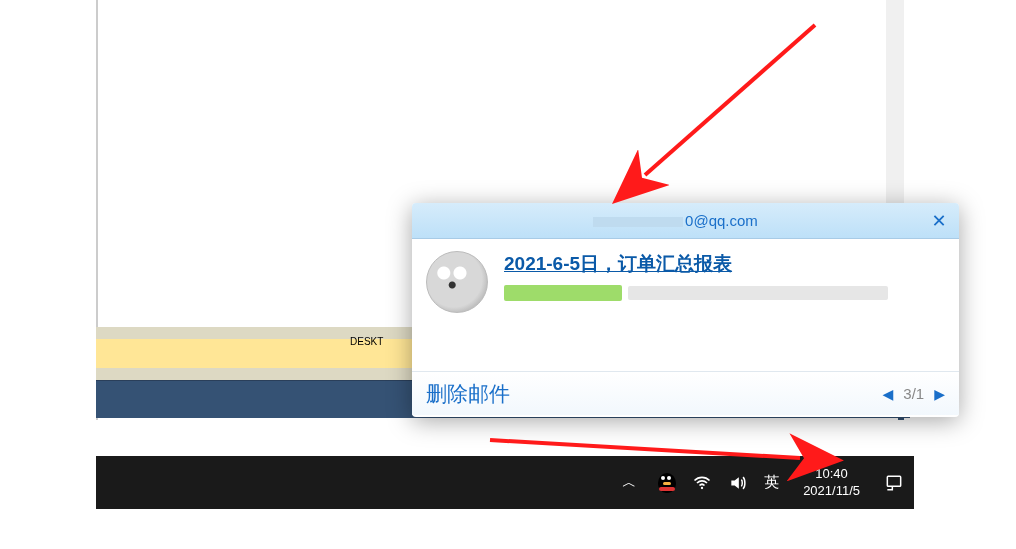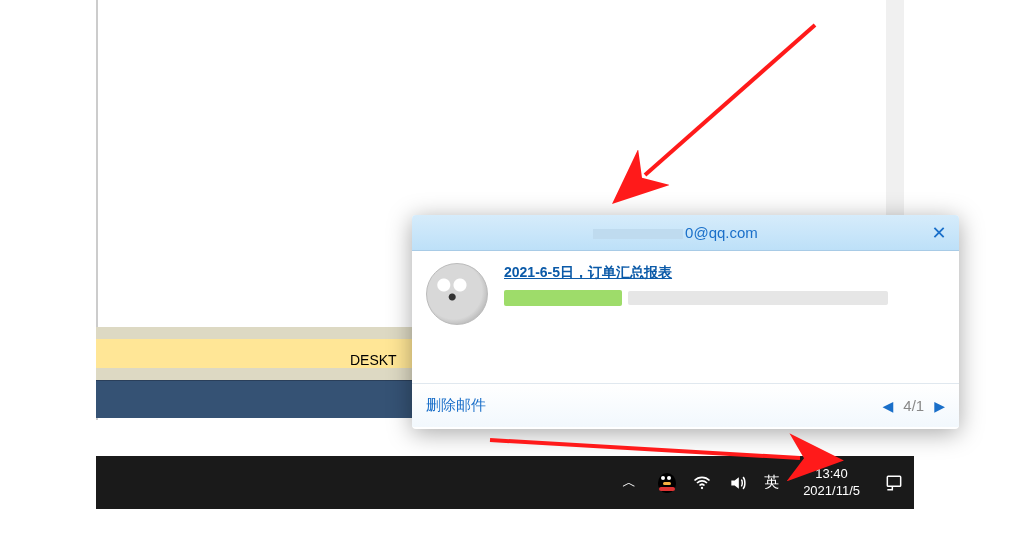--- a/index.html
+++ b/index.html
@@ -68,40 +68,40 @@
     position: absolute;
     top: 380px;
     left: 96px;
     width: 814px;
     height: 38px;
     background: #355274;
     border-top: 1px solid #2a3f5a;
   }
   .deskt-label {
     position: absolute;
-    top: 352px;
+    top: 336px;
     left: 350px;
-    font-size: 14px;
+    font-size: 10px;
     color: #000;
     z-index: 2;
   }
   .watermark {
     position: absolute;
     top: 350px;
     left: 580px;
     color: #c0c0c0;
     font-size: 15px;
     z-index: 1;
     white-space: nowrap;
   }
 
   
   .notification {
     position: absolute;
-    top: 215px;
+    top: 203px;
     left: 412px;
     width: 547px;
     height: 214px;
     background: #fff;
     border-radius: 4px;
     box-shadow: 0 4px 24px rgba(0,0,0,0.35);
     z-index: 100;
     overflow: hidden;
   }
   .notif-header {
@@ -152,21 +152,21 @@
                 radial-gradient(circle at 42% 55%, #333 3px, transparent 4px),
                 radial-gradient(circle at 45% 45%, #d8d8d8 60%, #888 100%);
     margin-right: 16px;
   }
   .notif-content {
     flex: 1;
     overflow: hidden;
   }
   .notif-subject {
     color: #0b5aa8;
-    font-size: 14px;
+    font-size: 19px;
     font-weight: bold;
     text-decoration: underline;
     cursor: pointer;
     display: inline-block;
     margin-bottom: 5px;
   }
   .notif-meta {
     height: 22px;
     border-radius: 3px;
     margin-bottom: 6px;
@@ -198,21 +198,21 @@
     height: 44px;
     border-top: 1px solid #e0e8ef;
     display: flex;
     align-items: center;
     justify-content: space-between;
     padding: 0 14px;
     background: linear-gradient(#fff,#f2f8fd);
   }
   .notif-delete {
     color: #1a6fc9;
-    font-size: 15px;
+    font-size: 21px;
     cursor: pointer;
   }
   .notif-pager {
     display: flex;
     align-items: center;
     gap: 10px;
     color: #888;
     font-size: 15px;
   }
   .notif-pager .arrow {
@@ -342,21 +342,21 @@
       <div class="notif-meta">
         <span class="green-block"></span>
         <span class="gray-block"></span>
       </div>
     </div>
   </div>
   <div class="notif-footer">
     <span class="notif-delete">删除邮件</span>
     <div class="notif-pager">
       <span class="arrow">◀</span>
-      <span>4/1</span>
+      <span>3/1</span>
       <span class="arrow">▶</span>
     </div>
   </div>
 </div>
 
 <div class="taskbar">
   <div class="tray">
     <div class="tray-chevron">︿</div>
     <div class="tray-icon">
       <div class="tray-qq">
@@ -373,21 +373,21 @@
     </div>
     <div class="tray-icon tray-sound">
       <svg viewBox="0 0 24 24" fill="#fff">
         <path d="M4 9v6h4l5 4V5L8 9H4z"></path>
         <path d="M16 8c1.5 1.2 1.5 6.8 0 8" stroke="#fff" stroke-width="1.8" fill="none"></path>
         <path d="M18 5c3 2.5 3 11.5 0 14" stroke="#fff" stroke-width="1.8" fill="none"></path>
       </svg>
     </div>
     <div class="tray-icon tray-ime">英</div>
     <div class="tray-clock">
-      <div>13:40</div>
+      <div>10:40</div>
       <div>2021/11/5</div>
     </div>
     <div class="tray-icon tray-action">
       <svg viewBox="0 0 24 24" width="20" height="20" fill="none" stroke="#fff" stroke-width="1.8">
         <rect x="4" y="4" width="16" height="12" rx="1"></rect>
         <path d="M10 16 L10 20 L4 20"></path>
       </svg>
     </div>
   </div>
 </div>

